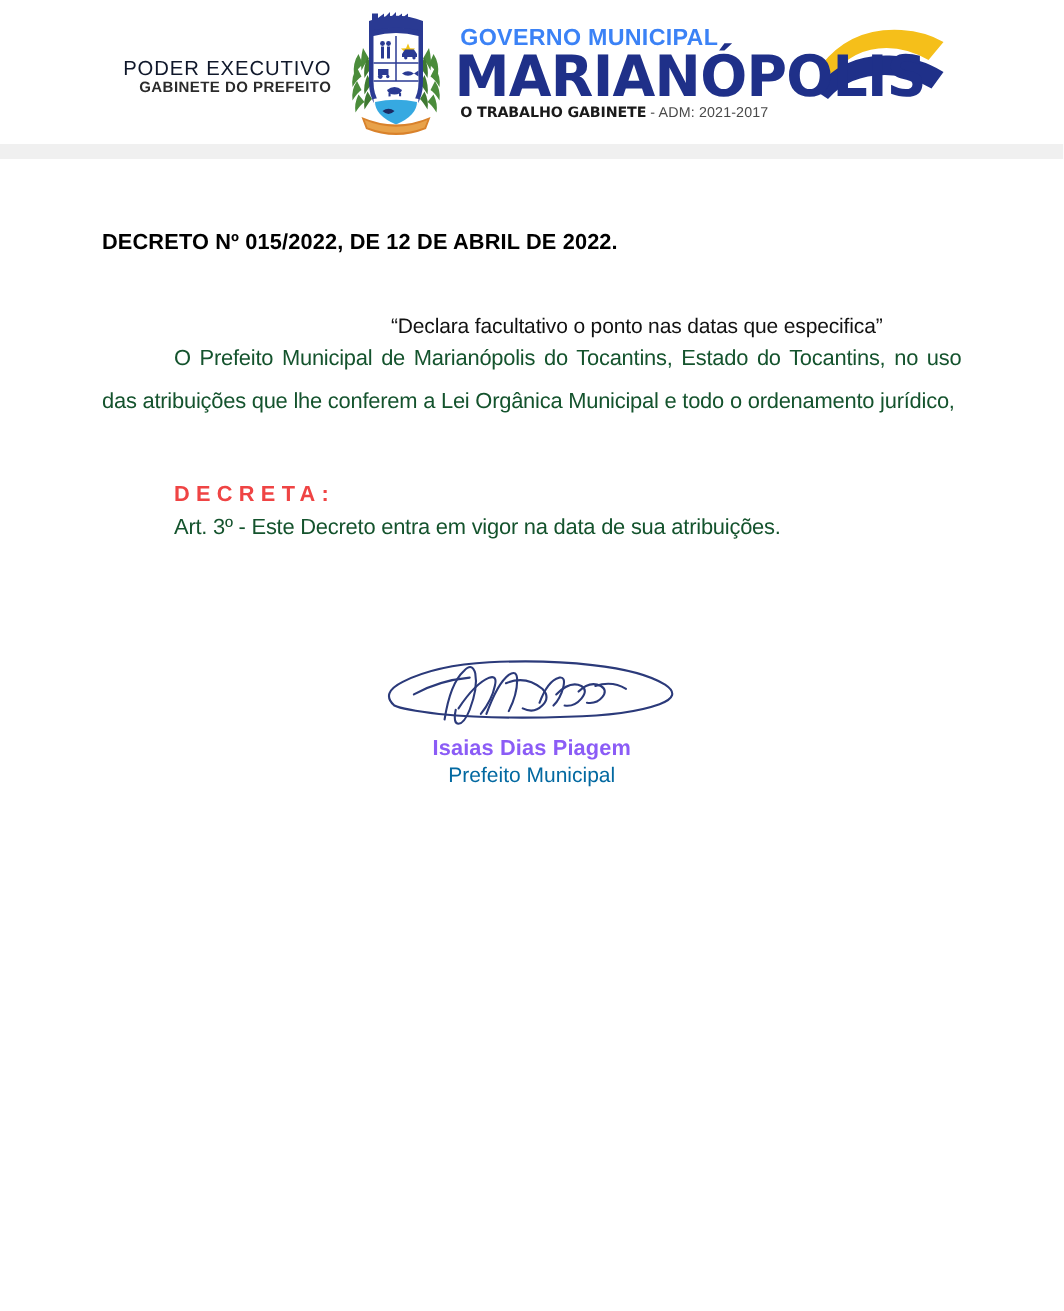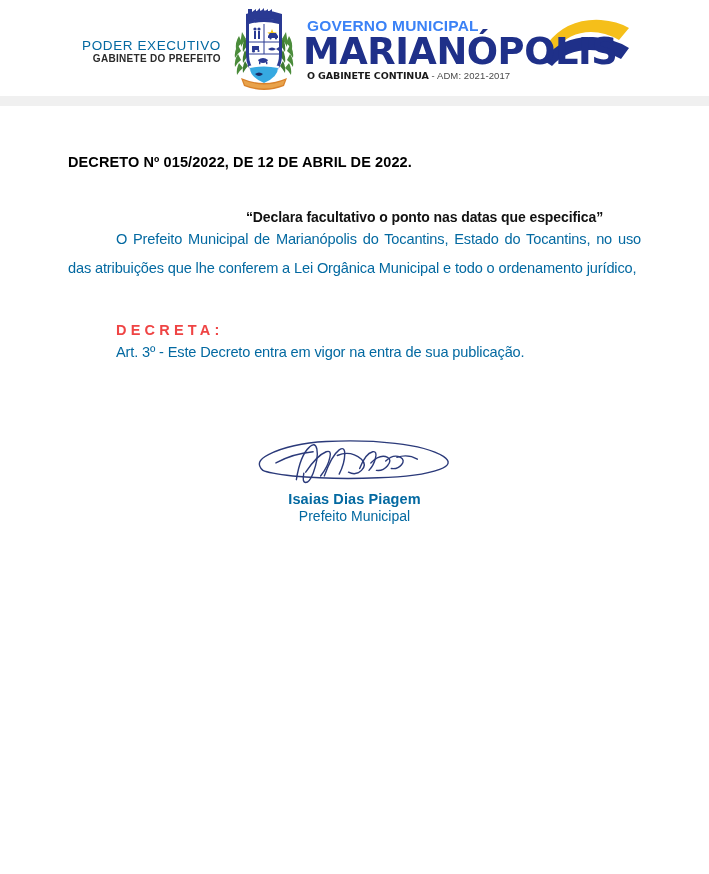--- a/index.html
+++ b/index.html
@@ -47,21 +47,21 @@
   
   .gov-left {
     text-align: right;
     padding-right: 6px;
     line-height: 1.12;
     margin-top: 6px;
   }
   .gov-left .l1 {
     font-size: 13.5px;
     letter-spacing: 0.6px;
-    color: #0369a1;
+    color: #0f172a;
     font-weight: 400;
     white-space: nowrap;
   }
   .gov-left .l2 {
     font-size: 10px;
     letter-spacing: 0.3px;
     color: #2b2b2b;
     font-weight: bold;
     white-space: nowrap;
   }
@@ -146,33 +146,33 @@
     font-size: 14.5px;
     font-weight: bold;
     color: #000000;
     letter-spacing: 0.1px;
   }
 
   .ementa {
     margin-top: 39px;
     text-align: center;
     font-size: 14px;
-    font-weight: bold;
+    font-weight: normal;
     color: #111111;
     padding-left: 140px;
     letter-spacing: -0.1px;
   }
 
   p.para {
     margin: 0;
     font-size: 14.6px;
     line-height: 2.02;
     text-align: justify;
     text-indent: 48px;
-    color: #0369a1;
+    color: #14532d;
     letter-spacing: -0.15px;
   }
   .preambulo { margin-top: 34px; }
 
   .decreta {
     margin-top: 38px;
     font-size: 14.5px;
     font-weight: bold;
     letter-spacing: 4.2px;
     color: #ef4444;
@@ -190,21 +190,21 @@
   }
   .sign-mark {
     height: 66px;
     display: flex;
     align-items: flex-end;
     justify-content: center;
   }
   .sign-name {
     font-size: 14.5px;
     font-weight: bold;
-    color: #0369a1;
+    color: #8b5cf6;
     letter-spacing: 0.1px;
     margin-top: -4px;
   }
   .sign-role {
     font-size: 14px;
     font-weight: 400;
     color: #0369a1;
     margin-top: 1px;
   }
 </style>
@@ -300,39 +300,39 @@
     </div>
 
     <div class="gov-right">
       <svg class="swoosh" viewBox="0 0 96 52" aria-hidden="true">
         <path d="M10 30 q20 -26 54 -24 q16 1 28 8 l-10 12 q-14 -8 -28 -8 q-22 0 -36 18 z" fill="#f5bf1a"></path>
         <path d="M6 46 q18 -24 50 -23 q20 1 36 11 l-8 11 q-16 -9 -31 -9 q-24 0 -38 16 z" fill="#1f3089"></path>
       </svg>
       <div class="gtitle">GOVERNO MUNICIPAL</div>
       <div class="gcity">MARIANÓPOLIS</div>
       <div class="gslogan">
-        <b>O GABINETE CONTINUA</b><span class="adm"> - ADM: 2021-2017</span>
+        <b>O TRABALHO GABINETE</b><span class="adm"> - ADM: 2021-2017</span>
       </div>
     </div>
   </div>
   <div class="header-band"></div>
 </div>
 
 <div class="page">
   <div class="doc">
 
     <div class="decreto-title">DECRETO Nº 015/2022, DE 12 DE ABRIL DE 2022.</div>
 
     <div class="ementa">“Declara facultativo o ponto nas datas que especifica”</div>
 
     <p class="para preambulo">O Prefeito Municipal de Marianópolis do Tocantins, Estado do Tocantins, no uso das atribuições que lhe conferem a Lei Orgânica Municipal e todo o ordenamento jurídico,</p>
 
     <div class="decreta">DECRETA:</div>
 
-    <p class="para art3">Art. 3º - Este Decreto entra em vigor na entra de sua publicação.</p>
+    <p class="para art3">Art. 3º - Este Decreto entra em vigor na data de sua atribuições.</p>
 
     <div class="sign-block">
       <div class="sign-mark">
         <svg viewBox="0 0 230 70" width="214" height="66" aria-hidden="true">
           <g fill="none" stroke="#2b3a7a" stroke-width="1.5" stroke-linecap="round" stroke-linejoin="round">
             <path d="M16 44 q-10 -9 6 -17 q24 -12 62 -14 q40 -2 74 2 q36 4 52 14 q12 8 -4 14 q-22 8 -66 9 q-50 2 -92 -2 q-26 -3 -32 -6"></path>
             <path d="M52 54 q4 -26 14 -35 q6 -6 8 2 q2 10 -4 26 q-4 10 -8 10 q-4 0 -2 -10"></path>
             <path d="M62 46 q12 -18 22 -22 q6 -2 4 6 q-2 10 -10 20"></path>
             <path d="M82 50 q8 -22 16 -28 q6 -4 6 4 q0 10 -6 22"></path>
             <path d="M96 28 q14 -6 26 4 q6 6 0 12 q-6 6 -14 2"></path>

